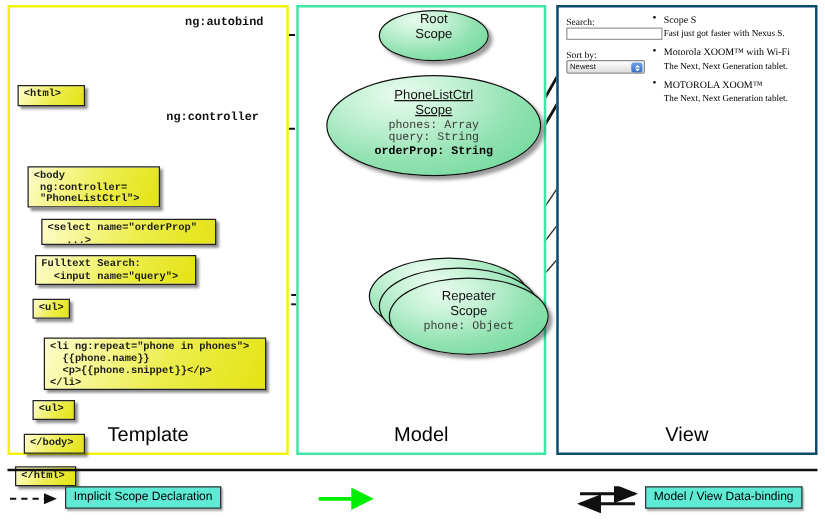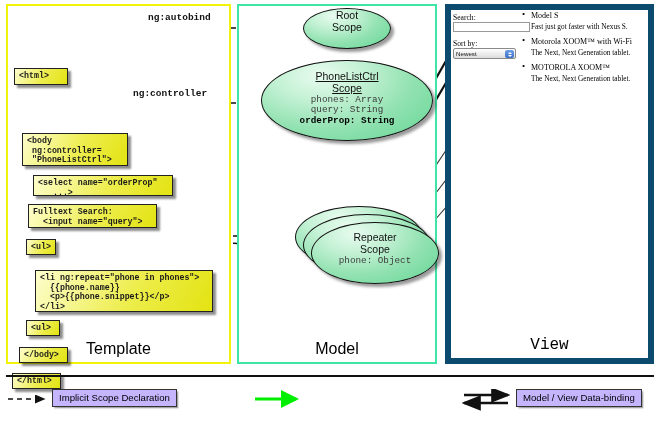--- a/index.html
+++ b/index.html
@@ -5,21 +5,21 @@
   html,body{margin:0;padding:0;background:#fff;}
   body{width:660px;height:421px;position:relative;overflow:hidden;
        font-family:"Liberation Sans",sans-serif;}
 
   #stage{position:absolute;left:0;top:0;width:660px;height:421px;}
 
   
   .panel{position:absolute;background:#fff;box-sizing:border-box;}
   #panel-template{left:6px;  top:4px;  width:225px; height:360px; border:2px solid #f2f20a;}
   #panel-model{   left:237px;top:4px;  width:200px; height:360px; border:2px solid #3ee6a6;}
-  #panel-view{    left:445px;top:4px;  width:209px; height:360px; border:6px solid #0c4a6e;font-family:Liberation Mono, monospace;}
+  #panel-view{    left:445px;top:4px;  width:209px; height:360px; border:2px solid #0c4a6e;}
   .panel-label{position:absolute;bottom:4px;left:0;width:100%;text-align:center;
                font-size:16px;color:#000;}
 
   
   .codebox{position:absolute;box-sizing:border-box;
            border:1.4px solid #222;
            background:linear-gradient(118deg,#fdfdcc 0%,#f7f79a 22%,#eded4d 55%,#e3e312 100%);
            box-shadow:2.5px 2.5px 2px rgba(0,0,0,.45);
            font-family:"Liberation Mono","DejaVu Sans Mono",monospace;
            font-size:8.3px;line-height:9.6px;color:#1a1a1a;
@@ -84,21 +84,21 @@
 
   #phone-list{position:absolute;left:71px;top:2px;width:128px;}
   .phone-item{margin-bottom:4px;}
   .phone-name{font-size:8px;color:#000;position:relative;padding-left:11px;line-height:11px;}
   .phone-name::before{content:"\2022";position:absolute;left:2px;top:-1px;font-size:9px;}
   .phone-snip{font-size:7.3px;color:#000;line-height:11px;padding-left:11px;}
 
   
   #legend-rule{position:absolute;left:6px;top:375px;width:648px;height:2px;background:#111;}
   #legend{position:absolute;left:0;top:389px;width:660px;height:24px;}
-  .leg-box{position:absolute;border:1.3px solid #333;background:#c4b5fd;
+  .leg-box{position:absolute;border:1.3px solid #333;background:#5eead4;
            box-shadow:1.5px 1.5px 1.5px rgba(0,0,0,.35);
            font-size:9.6px;color:#000;padding:2px 6px;white-space:nowrap;line-height:12px;}
   #leg-box-1{left:52px; top:0;}
   #leg-box-2{left:303px;top:0;}
   #leg-box-3{left:516px;top:0;}
 </style>
 </head>
 <body>
 
 <div id="stage">
@@ -223,21 +223,21 @@
     <input id="v-search-input" type="text" value="" style="">
 
     <div class="v-label" id="v-sort-label">Sort by:</div>
     <div id="v-sort-select">
       <span>Newest</span>
       <span id="v-sort-arrow"></span>
     </div>
 
     <div id="phone-list">
       <div class="phone-item">
-        <div class="phone-name">Model S</div>
+        <div class="phone-name">Scope S</div>
         <div class="phone-snip">Fast just got faster with Nexus S.</div>
       </div>
       <div class="phone-item">
         <div class="phone-name">Motorola XOOM™ with Wi-Fi</div>
         <div class="phone-snip">The Next, Next Generation tablet.</div>
       </div>
       <div class="phone-item">
         <div class="phone-name">MOTOROLA XOOM™</div>
         <div class="phone-snip">The Next, Next Generation tablet.</div>
       </div>

